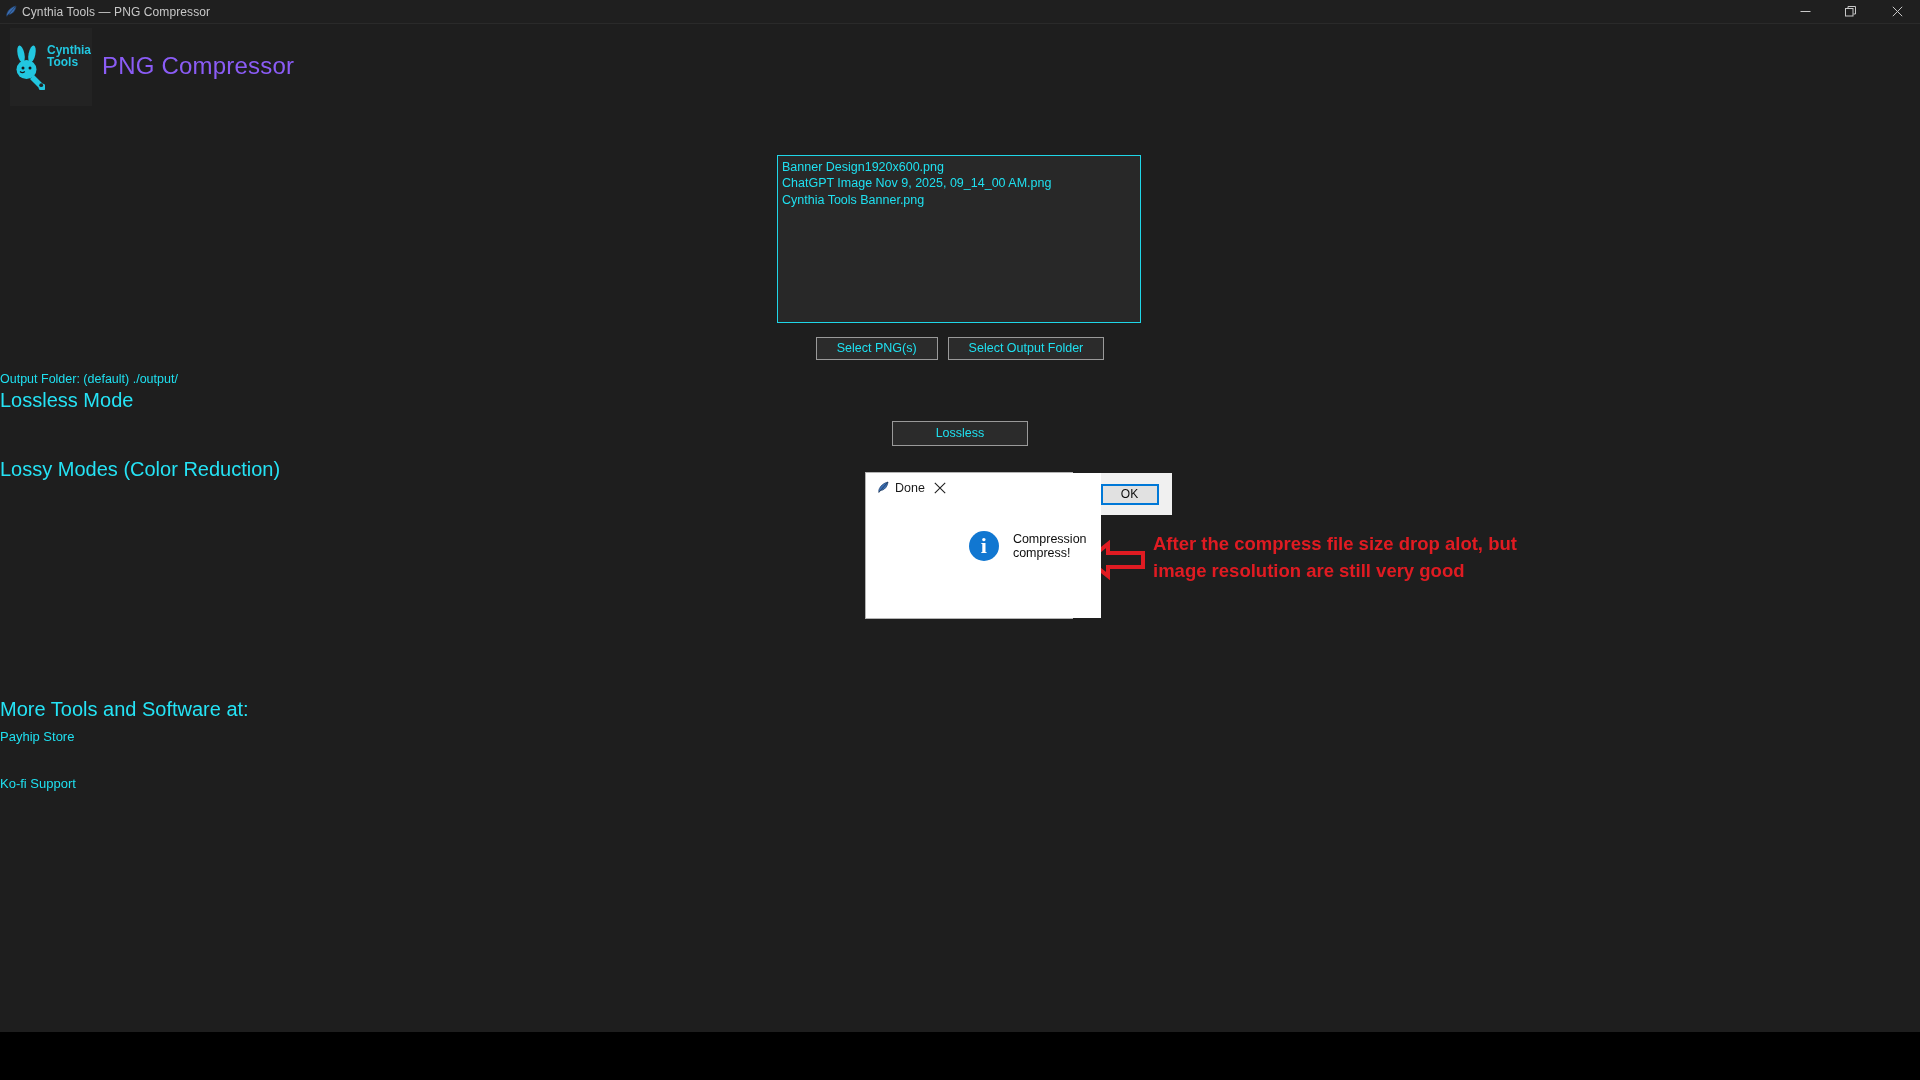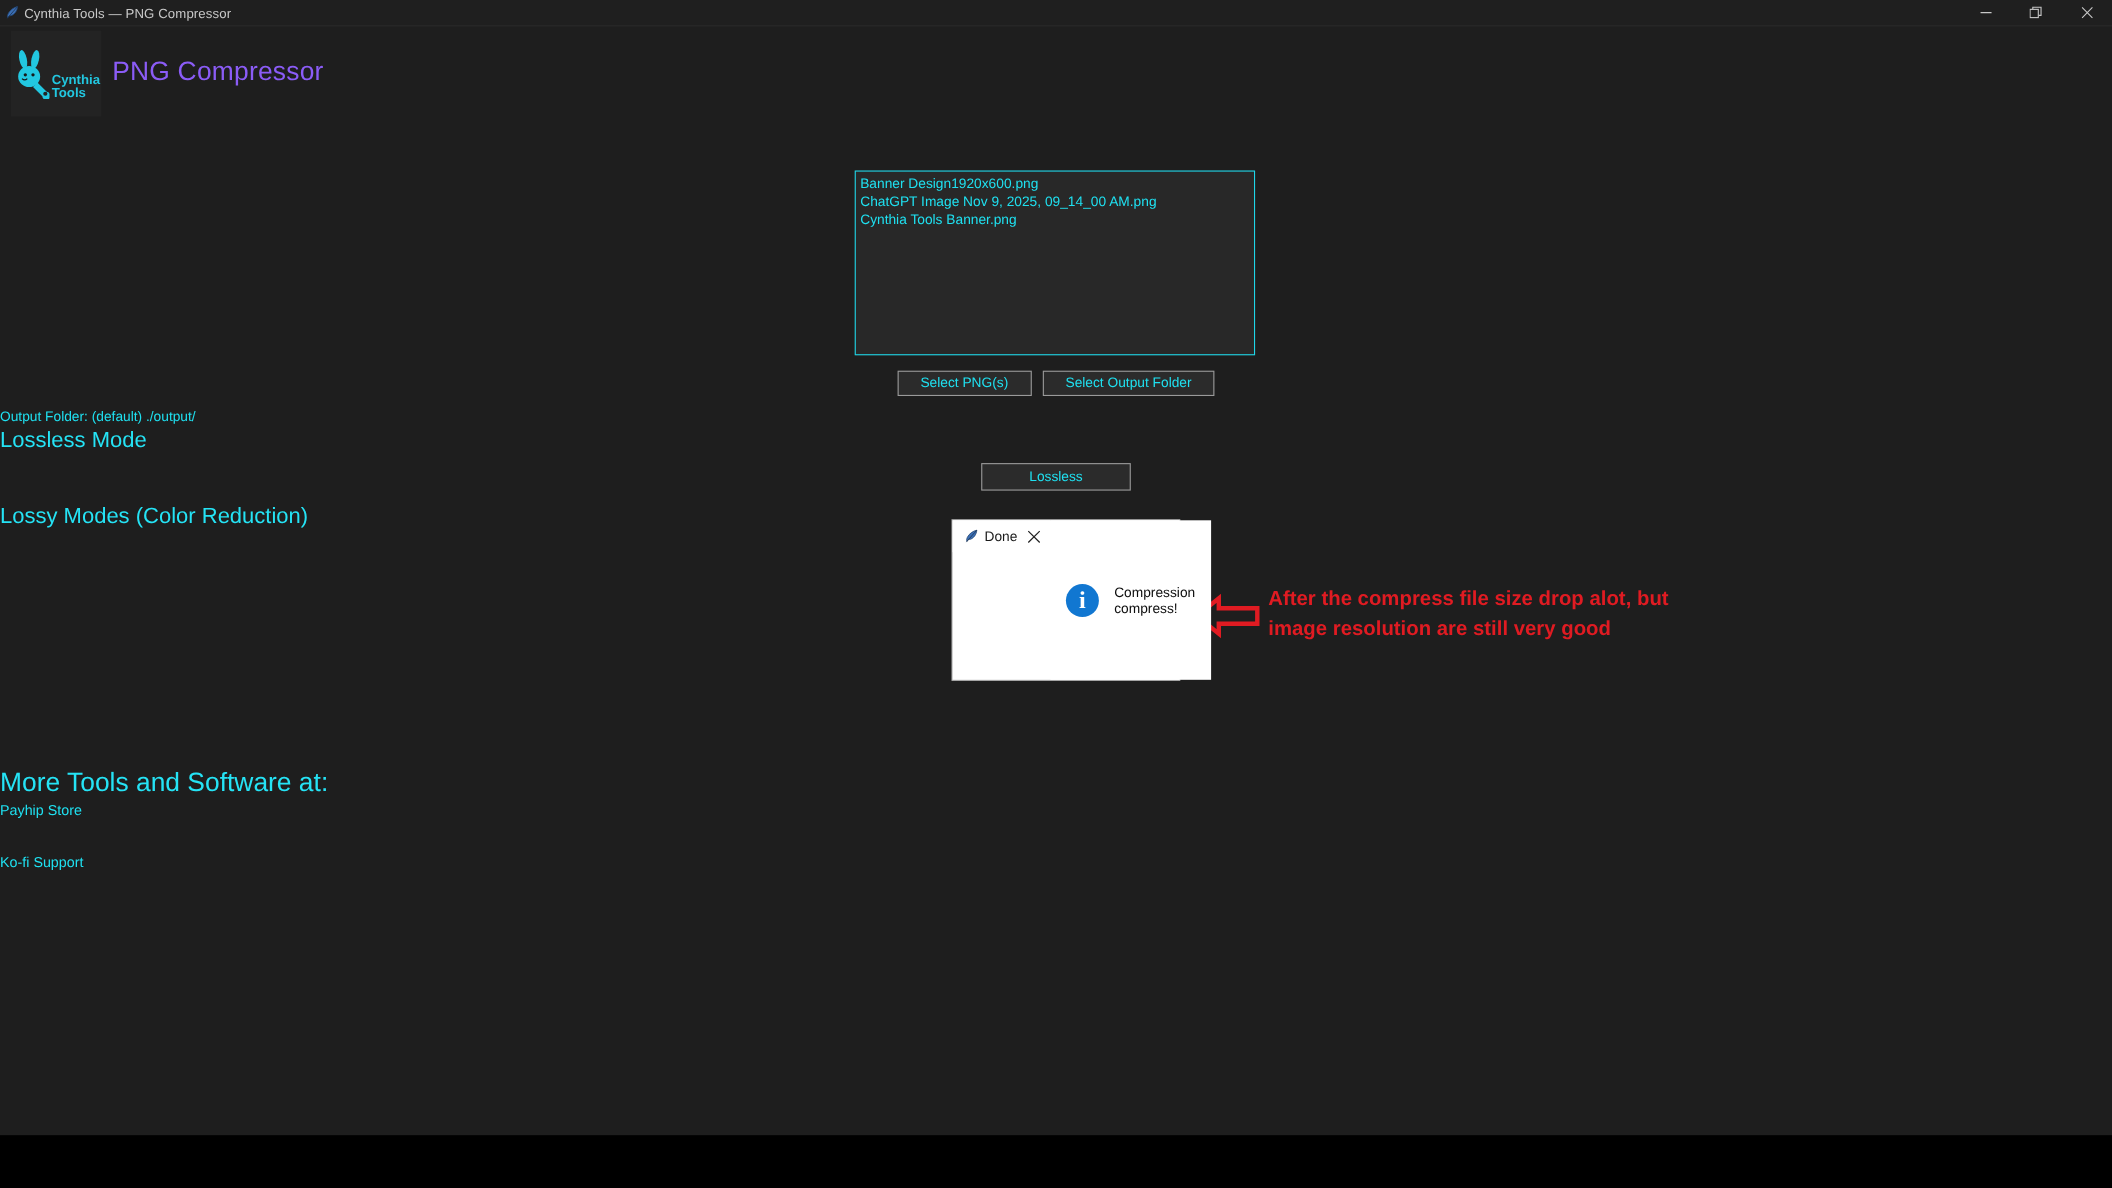--- a/index.html
+++ b/index.html
@@ -59,21 +59,21 @@
   .logo-box {
     position: absolute;
     left: 10px; top: 28px;
     width: 82px;
     height: 78px;
     background: #232323;
     display: flex;
     align-items: center;
     justify-content: center;
   }
-  .logo-inner { display: flex; align-items: flex-end; gap: 2px; }
+  .logo-inner { display: flex; align-items: flex-start; gap: 2px; }
   .logo-word {
     display: flex;
     flex-direction: column;
     line-height: 1.0;
     color: #22c7e0;
     font-weight: bold;
     font-size: 12px;
   }
   .app-title {
     position: absolute;
@@ -178,21 +178,21 @@
     cursor: pointer;
     font-family: "Liberation Sans", sans-serif;
   }
 
   
   .more-head {
     position: absolute;
     left: 0; top: 698px;
     width: 1920px;
     color: #25e3f5;
-    font-size: 24px;
+    font-size: 20px;
   }
   .link-row {
     position: absolute;
     left: 0;
     width: 1920px;
     color: #1fe0f0;
     font-size: 13px;
     cursor: pointer;
   }
   .link-payhip { top: 729px; }
@@ -413,17 +413,20 @@
       <div class="dlg-close">
         <svg width="12" height="12" viewBox="0 0 12 12">
           <path d="M0.8 0.8 L11.2 11.2 M11.2 0.8 L0.8 11.2" stroke="#202020" stroke-width="1.1"></path>
         </svg>
       </div>
     </div>
     <div class="dlg-body">
       <div class="info-circle">i</div>
       <div class="dlg-msg">Compression compress!</div>
     </div>
+    <div class="dlg-footer">
+      <button class="ok-btn">OK</button>
+    </div>
   </div>
 
   <div class="bottombar"></div>
 
 </div>
 
 </body></html>

